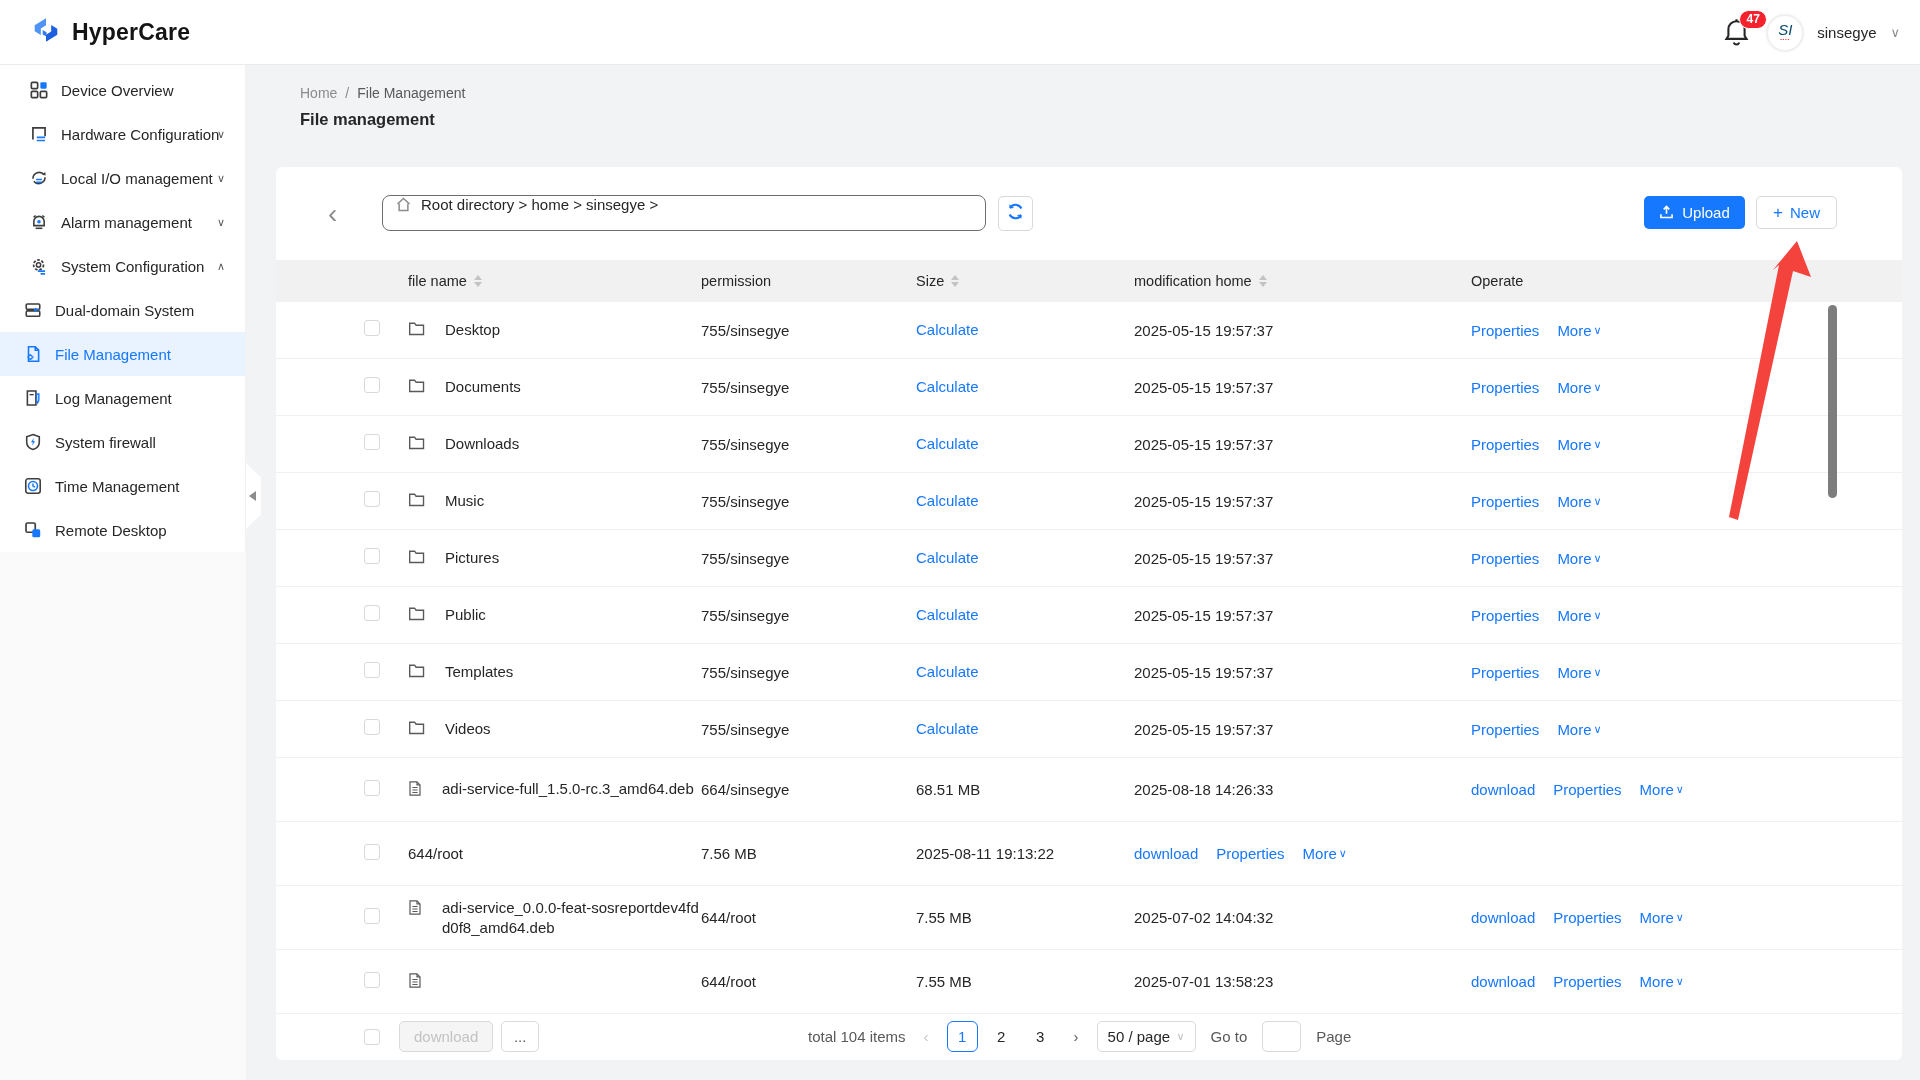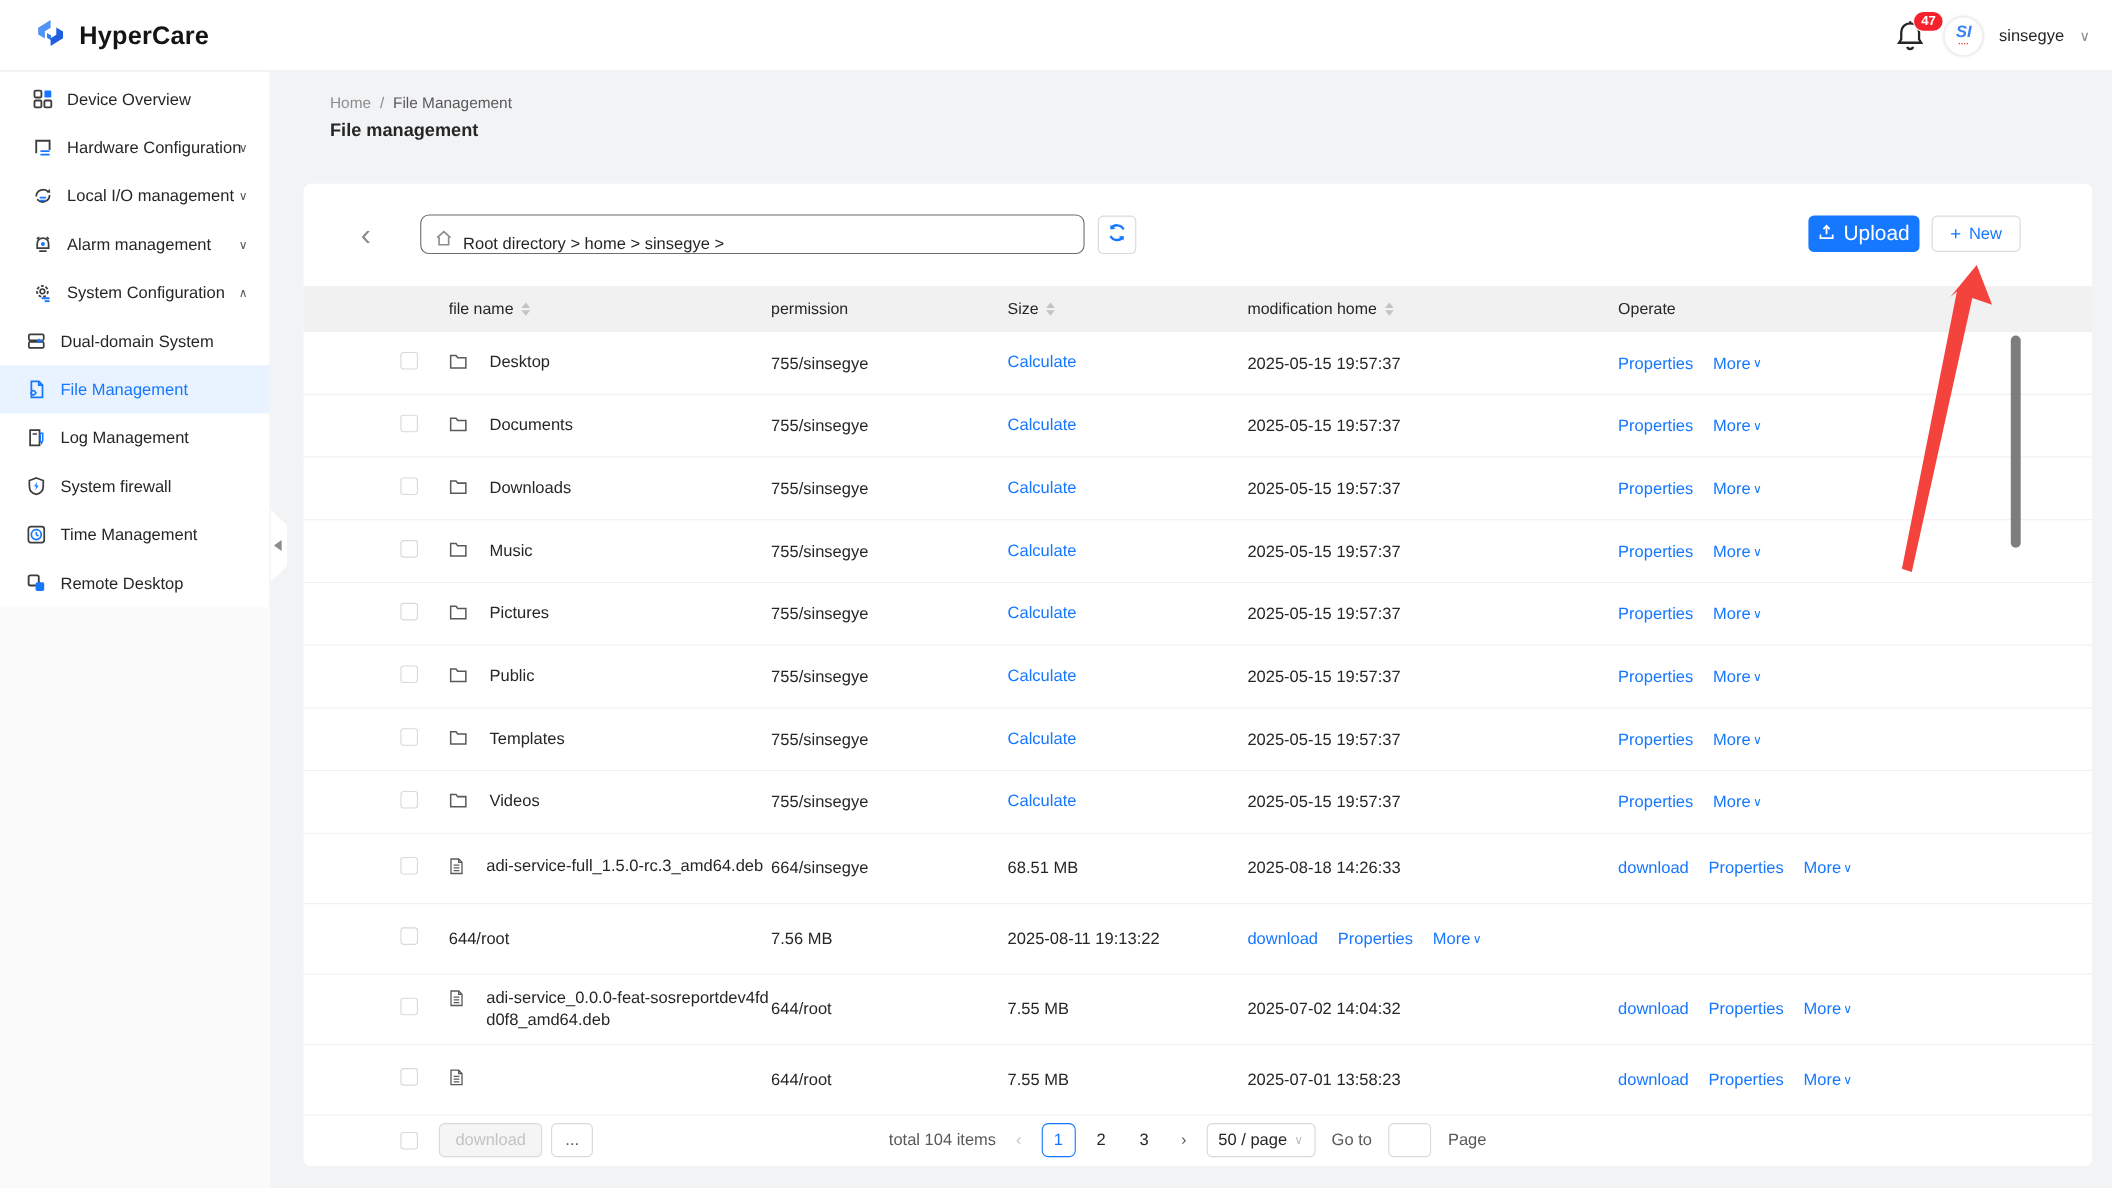--- a/index.html
+++ b/index.html
@@ -28,21 +28,21 @@
     background:#f5222d; color:#fff; font-size:12px; font-weight:bold;
     border-radius:10px; border:1.5px solid #fff;
     display:flex; align-items:center; justify-content:center; padding:0 5px;
   }
   .avatar {
     width:36px; height:36px; border-radius:50%; background:#fff;
     border:1px solid #eee; box-shadow:0 0 3px rgba(0,0,0,.15);
     display:flex; flex-direction:column; align-items:center; justify-content:center;
     overflow:hidden; cursor:pointer;
   }
-  .avatar-glyph { color:#3b82f6; font-weight:700; font-style:italic; font-size:15px; line-height:14px; }
+  .avatar-glyph { color:#0c4a6e; font-weight:400; font-style:italic; font-size:15px; line-height:14px; }
   .avatar-sub { color:#e0191f; font-size:4px; letter-spacing:1px; line-height:5px; }
   .user-name { font-size:15px; color:#262626; }
   .user-chevron { color:#8c8c8c; font-size:13px; cursor:pointer; }
 
   
   .left-rail { position:absolute; left:0; top:65px; width:246px; bottom:0; background:#fafafa; z-index:20; }
   .sidebar { background:#fff; padding-top:3px; border-right:1px solid #f0f0f0; }
   .nav-item, .sub-item {
     height:44px; display:flex; align-items:center; gap:13px;
     padding-left:30px; position:relative; cursor:pointer; font-size:15px; color:#262626;
@@ -71,31 +71,31 @@
   .card {
     position:absolute; left:276px; top:167px; width:1626px; height:893px;
     background:#fff; border-radius:6px; z-index:5;
   }
 
   
   .back-btn { position:absolute; left:52px; top:36px; font-size:28px; color:#8c8c8c; line-height:22px; cursor:pointer; }
   .path-box {
     position:absolute; left:106px; top:28px; width:604px; height:36px;
     border:1px solid #6d6d6d; border-radius:8px; background:#fff;
-    display:flex; align-items:flex-end; gap:9px; padding:0 12px; cursor:text;
+    display:flex; align-items:flex-start; gap:9px; padding:0 12px; cursor:text;
   }
   .path-text { font-size:15px; color:#262626; }
   .refresh-btn {
     position:absolute; left:722px; top:29px; width:35px; height:35px;
     border:1px solid #d9d9d9; border-radius:5px; background:#fff;
     display:flex; align-items:center; justify-content:center; cursor:pointer;
   }
   .upload-btn {
     position:absolute; left:1368px; top:29px; width:101px; height:33px;
-    background:#1677ff; border:none; border-radius:5px; color:#fff; font-size:19px;
+    background:#1677ff; border:none; border-radius:5px; color:#fff; font-size:15px;
     display:flex; align-items:center; justify-content:center; gap:8px; cursor:pointer;
     font-family:inherit;
   }
   .new-btn {
     position:absolute; left:1480px; top:29px; width:81px; height:33px;
     background:#fff; border:1px solid #d9d9d9; border-radius:5px; color:#1677ff; font-size:15px;
     display:flex; align-items:center; justify-content:center; gap:7px; cursor:pointer;
     font-family:inherit;
   }
   .new-plus { font-size:17px; line-height:15px; }

